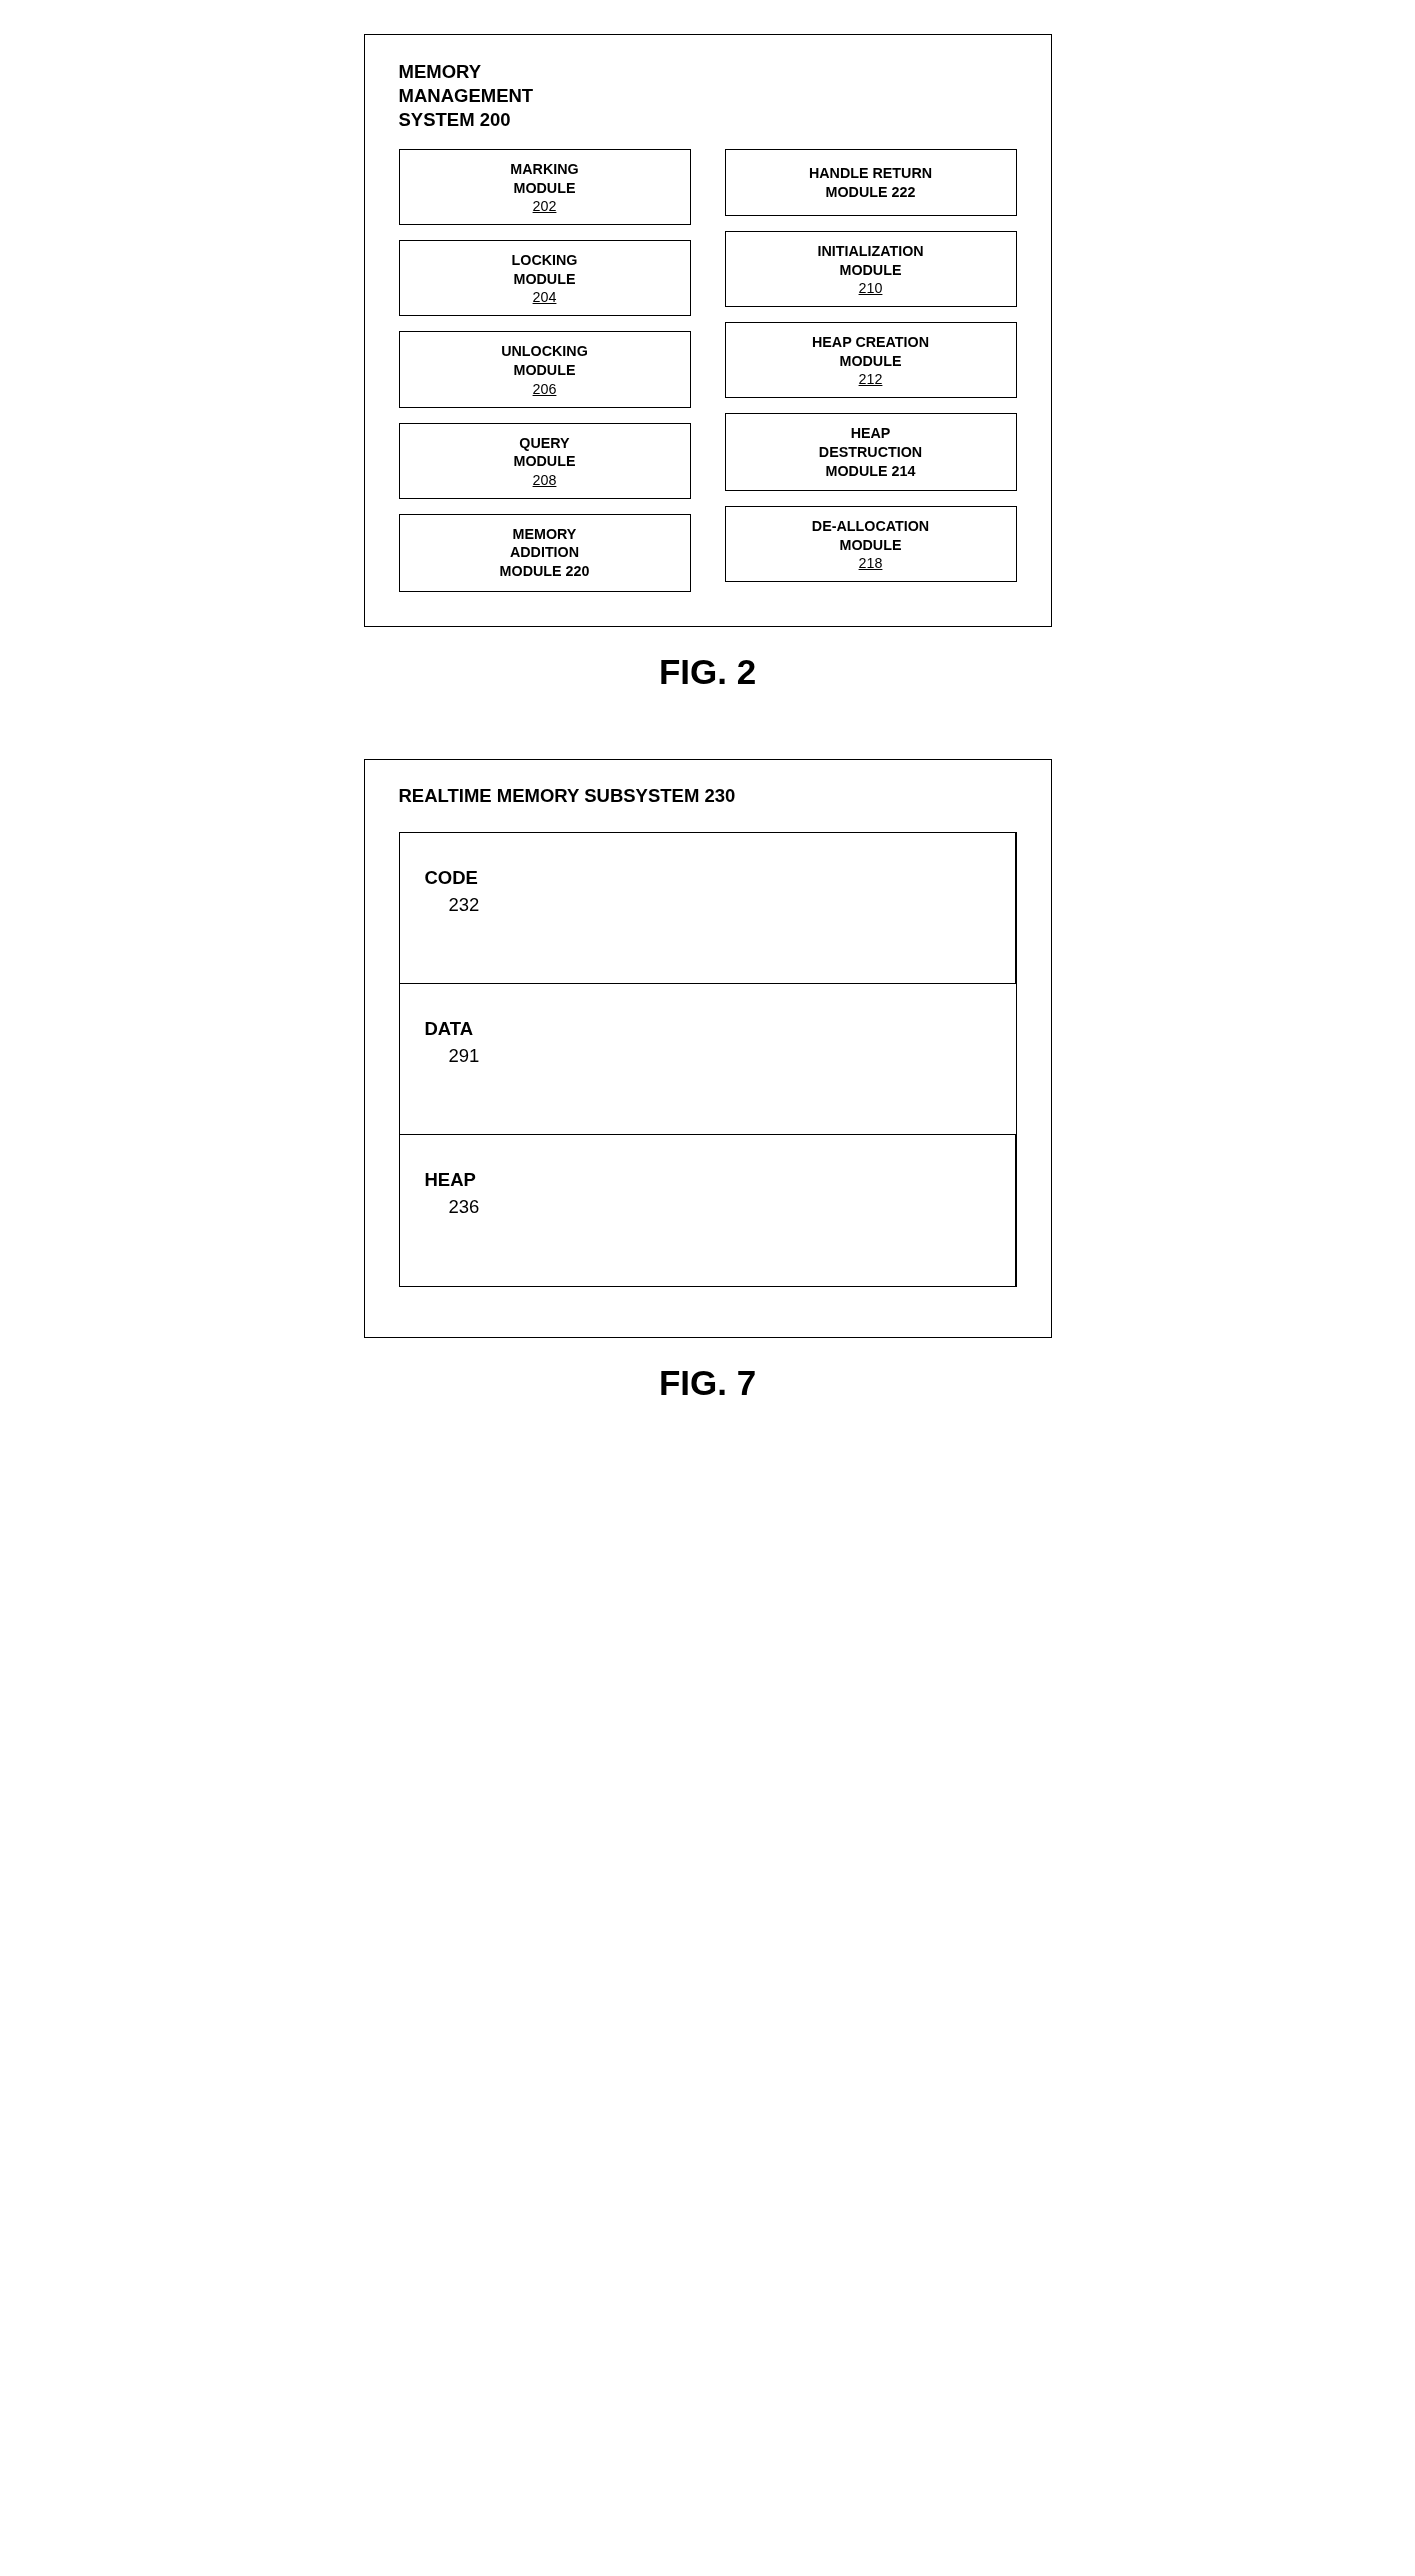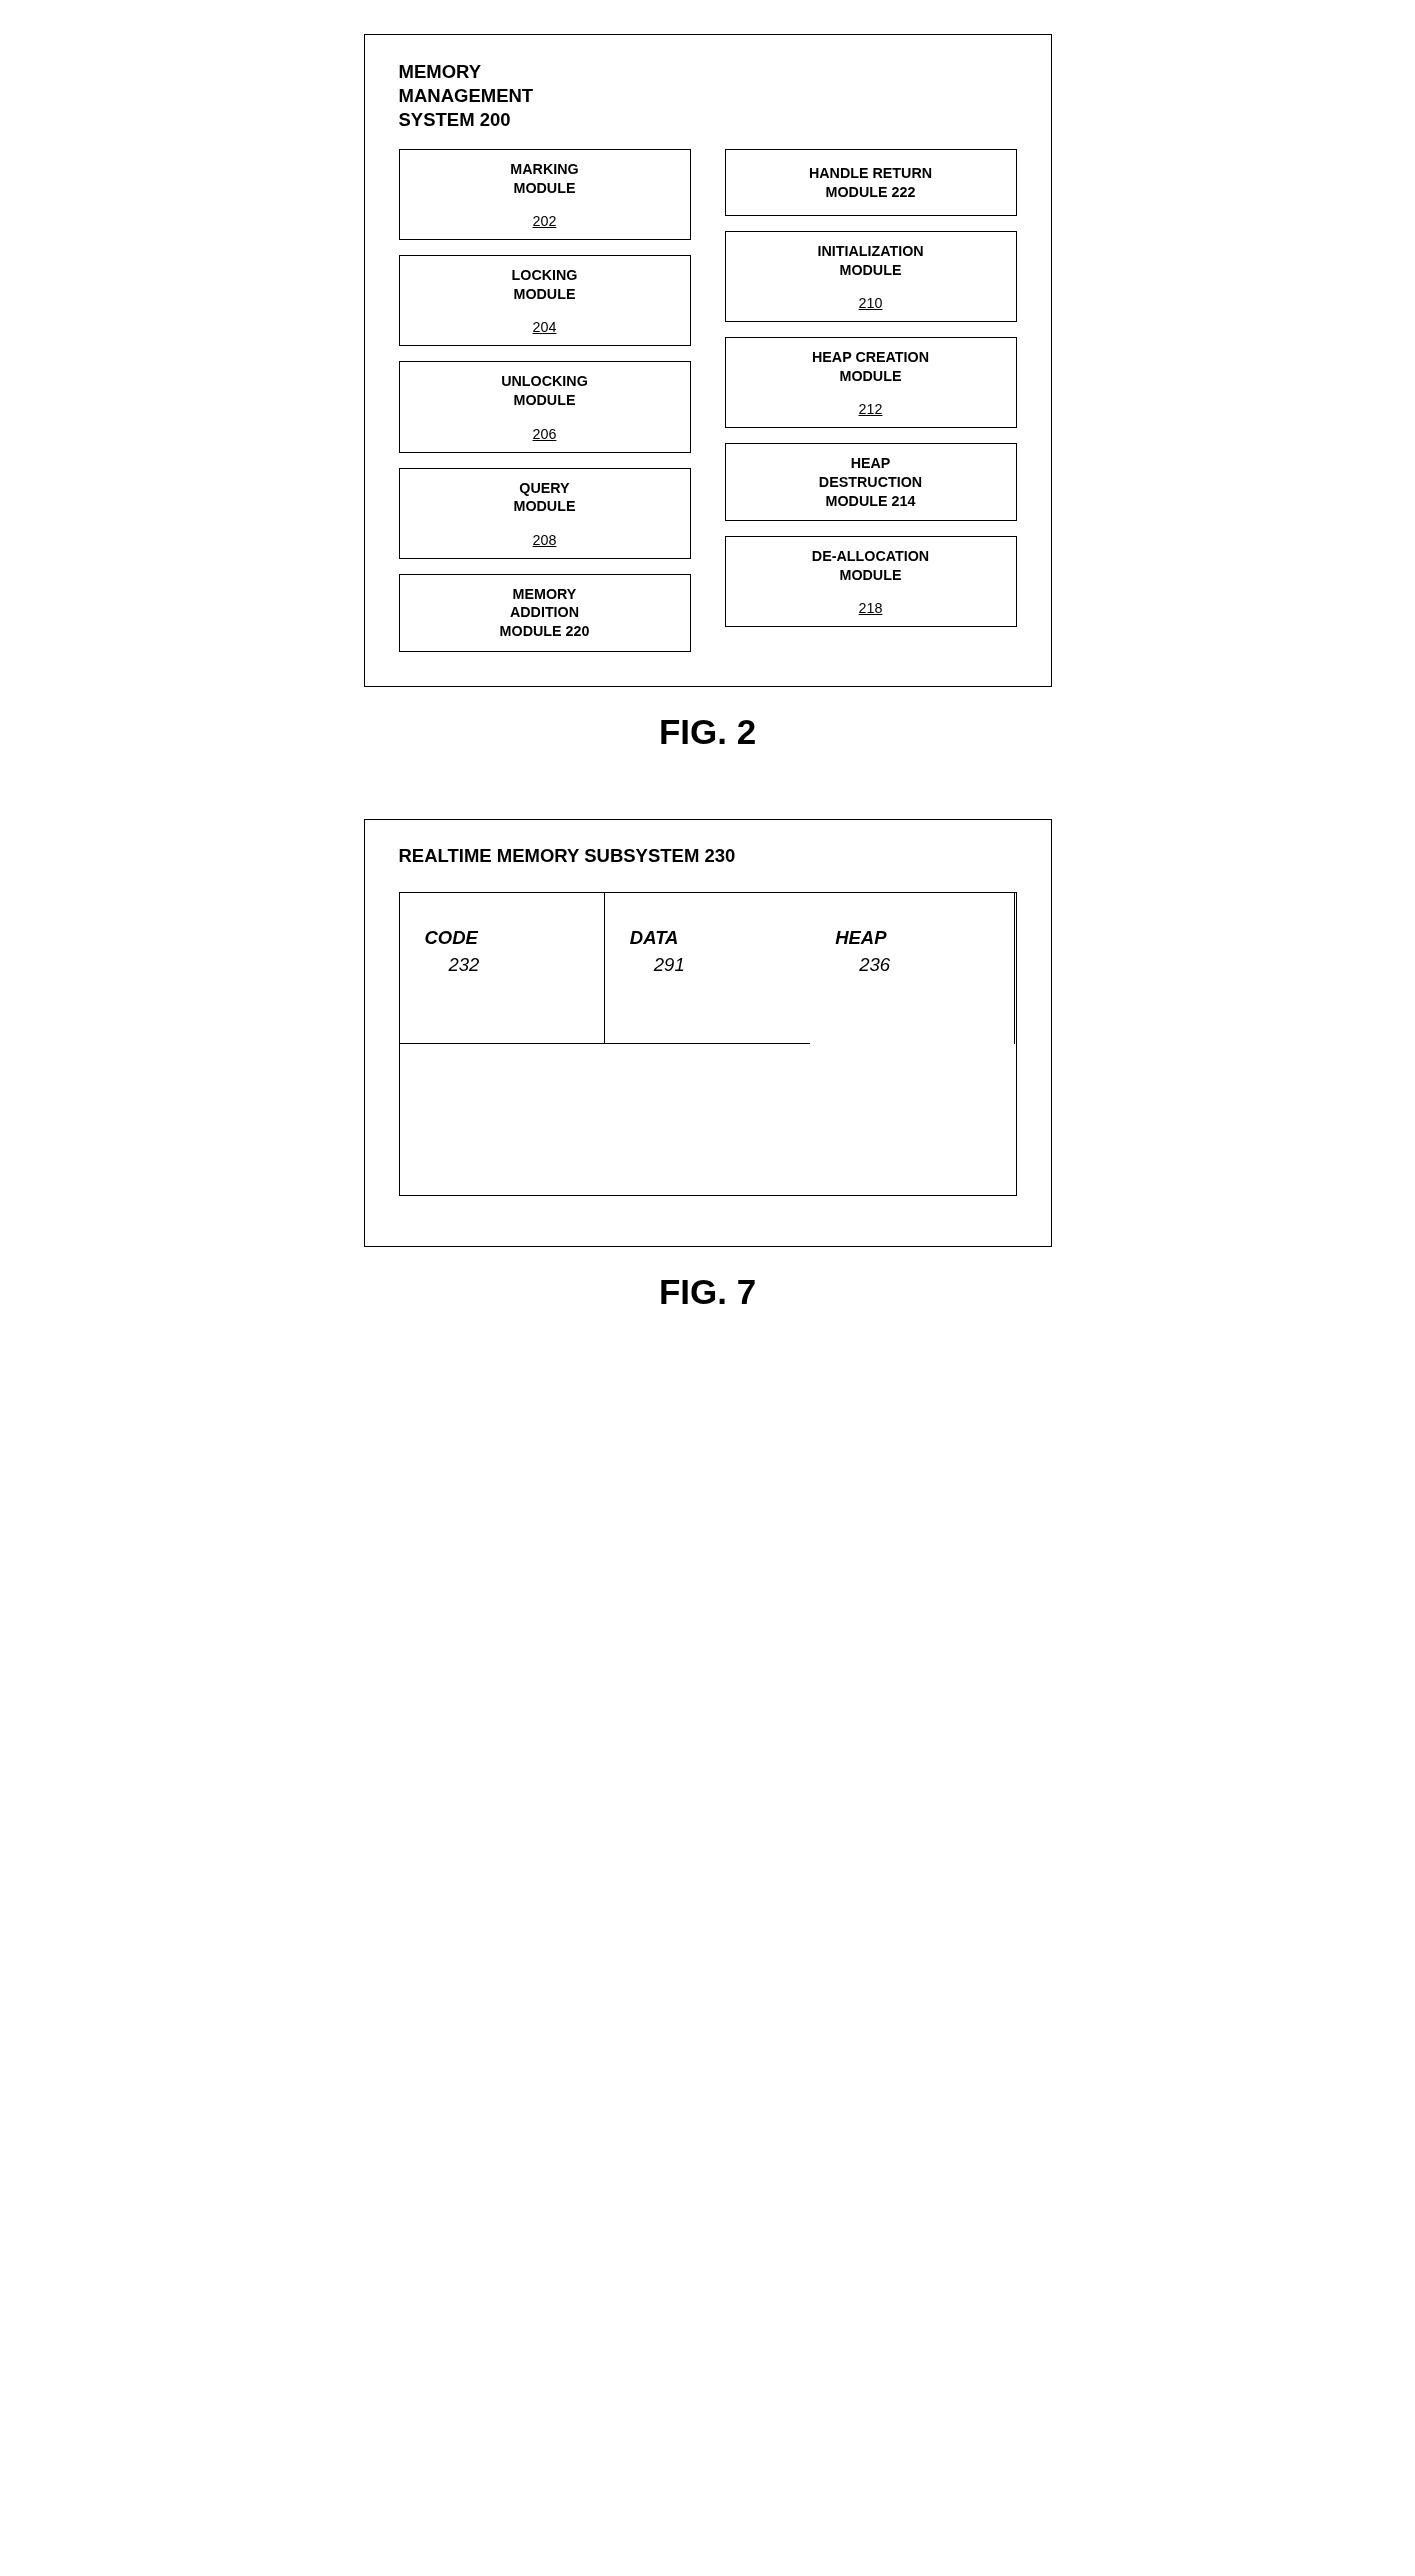--- a/index.html
+++ b/index.html
@@ -82,21 +82,21 @@
 
     .module-box .module-name {
       font-size: 14.3px;
       font-weight: bold;
       line-height: 1.3;
     }
 
     .module-box .module-num {
       font-size: 14.3px;
       text-decoration: underline;
-      margin-top: 16px;
+      margin-top: 1px;
     }
 
     .fig-label {
       font-size: 35px;
       font-weight: bold;
       font-family: Arial, Helvetica, sans-serif;
     }
 
     
     .fig3-container {
@@ -114,23 +114,22 @@
 
     .fig3-title {
       font-size: 18.5px;
       font-weight: bold;
       margin-bottom: 25px;
     }
 
     .fig3-grid-outer {
       border: 1.7px solid #000;
       display: grid;
-      grid-template-columns: 1fr 1fr 1fr;
+      grid-template-columns: 1fr;
       grid-template-rows: 1fr 1fr;
-      font-style: italic;
     }
 
     .fig3-cell {
       padding: 34px 25px;
       display: flex;
       flex-direction: column;
       align-items: flex-start;
       justify-content: flex-start;
       min-height: 151px;
     }

